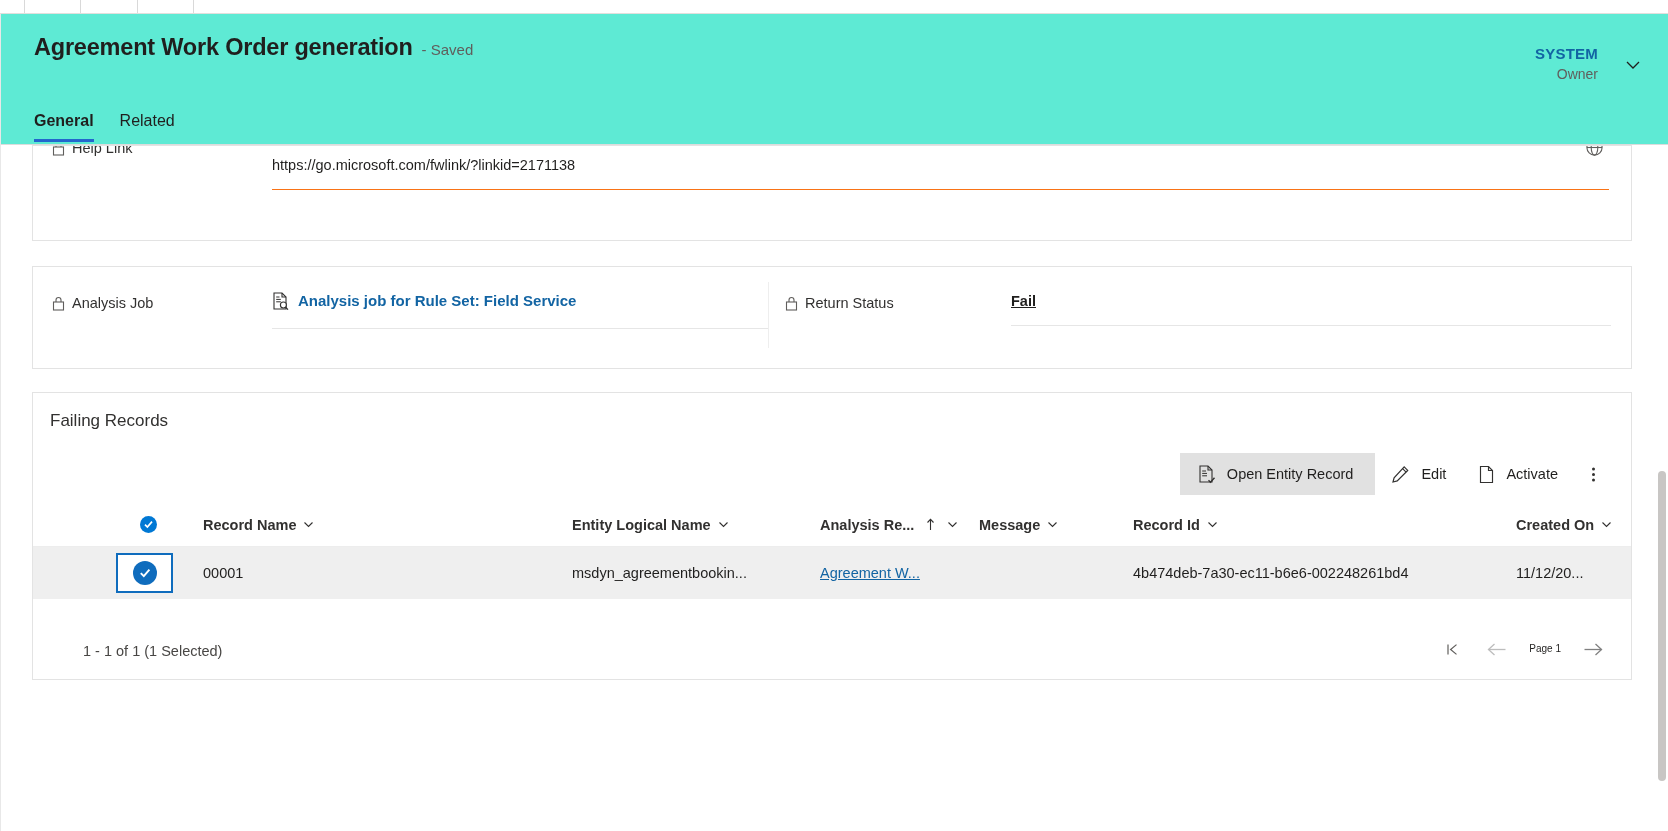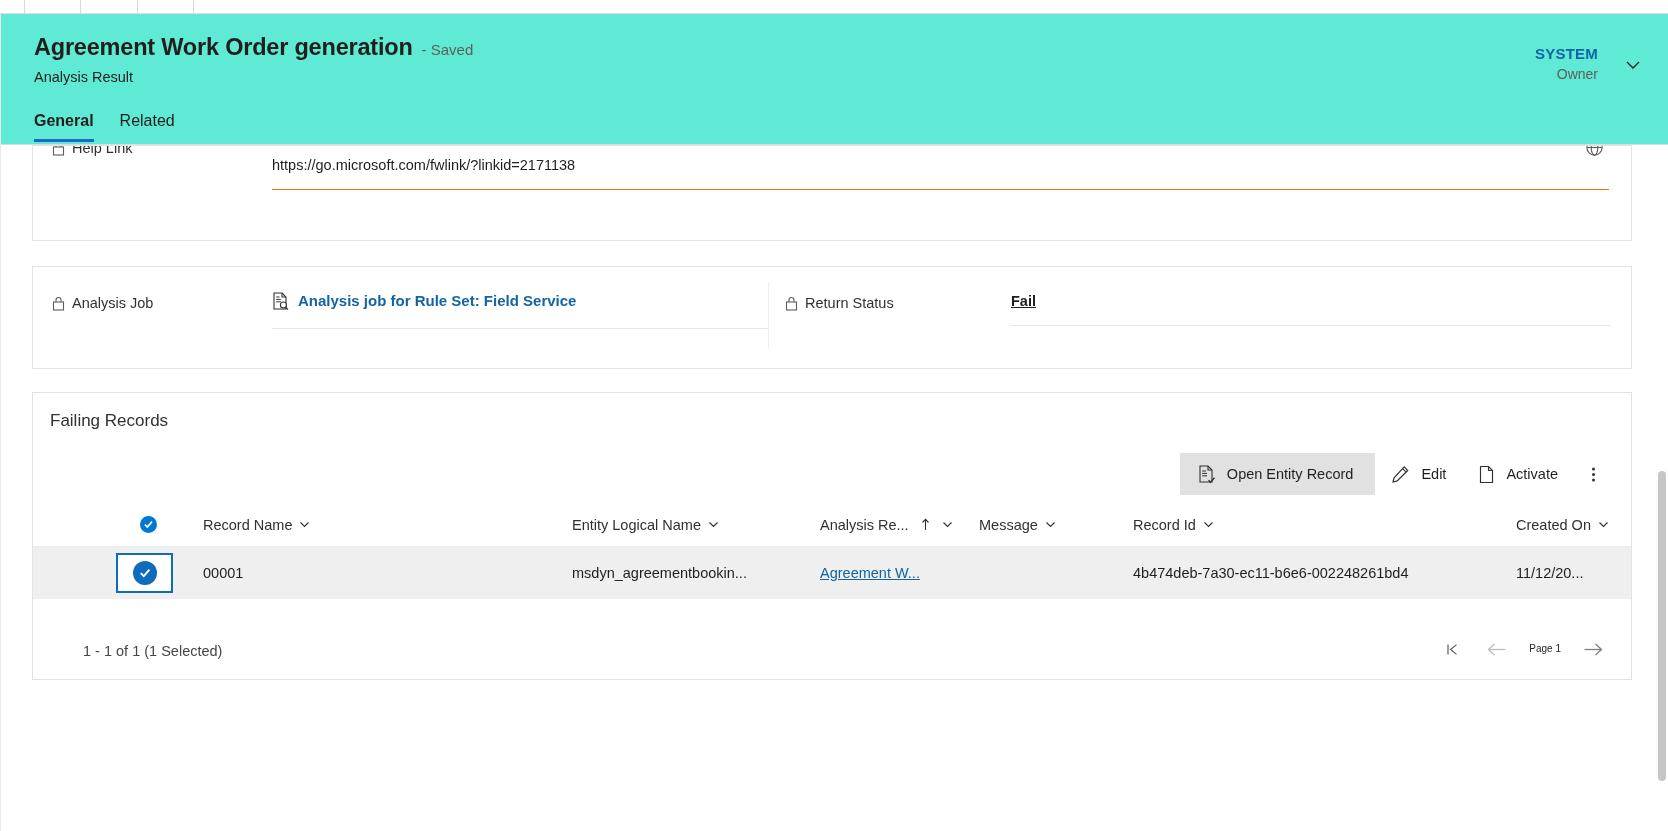--- a/index.html
+++ b/index.html
@@ -157,21 +157,21 @@
     position: absolute; left: 0; right: 0; top: 110px; height: 44px;
     border-bottom: 1px solid #ededed;
   }
   .grid-row {
     position: absolute; left: 0; right: 0; top: 154px; height: 52px;
     background: #efefef; cursor: pointer;
   }
 
   .cell { position: absolute; top: 0; height: 100%; display: flex; align-items: center; }
   .hcell {
-    font-size: 14.5px; color: #323130; gap: 7px; white-space: nowrap;
+    font-size: 14.5px; color: #323130; gap: 7px; white-space: nowrap; font-weight: bold;
   }
   .dcell { font-size: 14.5px; color: #201f1e; white-space: nowrap; }
   .dcell a { color: #1264a3; text-decoration: underline; cursor: pointer; }
 
   .selall {
     width: 17px; height: 17px; border-radius: 50%;
     background: #0078d4; display: flex; align-items: center;
     justify-content: center; cursor: pointer;
   }
   .rowcheck {
@@ -225,21 +225,20 @@
 </div>
 
 <div class="app">
 
   <div class="hdr">
     <div class="hdr-left">
       <div class="title-line">
         <span class="rec-title">Agreement Work Order generation</span>
         <span class="saved-state">- Saved</span>
       </div>
-      <div class="entity-sub">Analysis Result</div>
     </div>
 
     <div class="hdr-right">
       <div class="owner-block">
         <div class="owner-name">SYSTEM</div>
         <div class="owner-role">Owner</div>
       </div>
       <div class="owner-chevron">
         <svg width="20" height="20" viewBox="0 0 20 20">
             <path d="M4 7 L10 13 L16 7" fill="none" stroke="#201f1e" stroke-width="1.3"></path>

